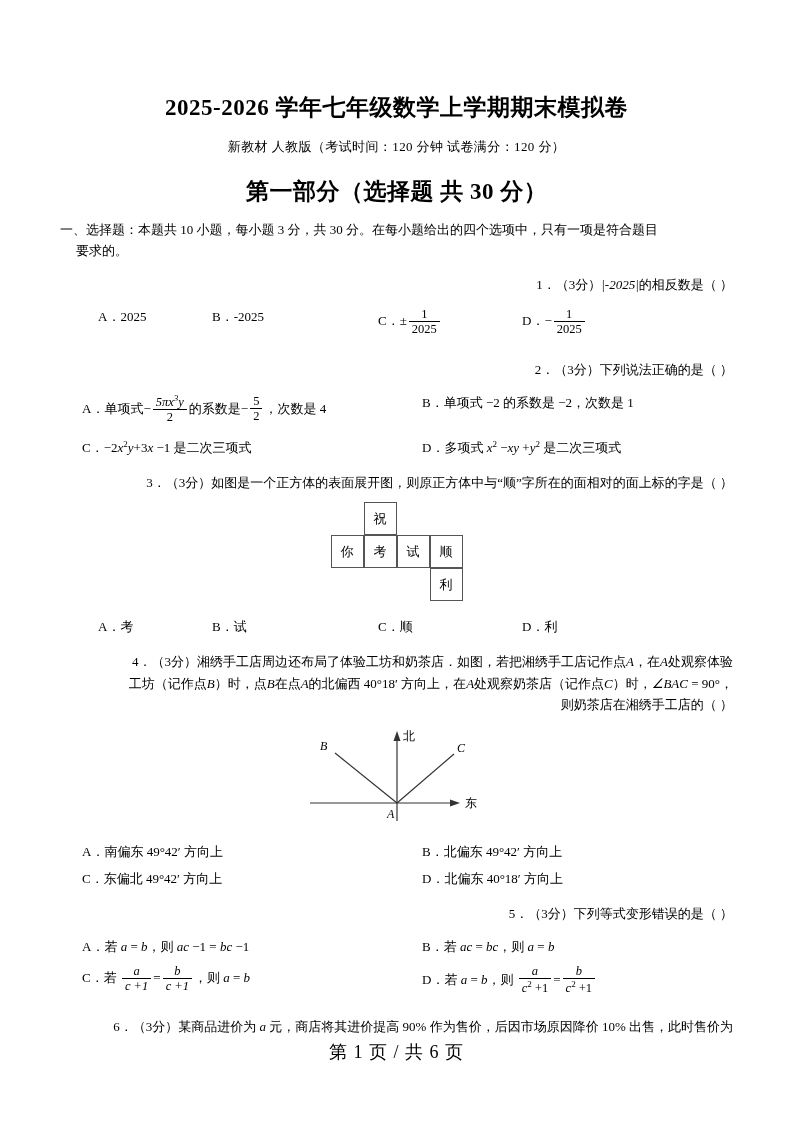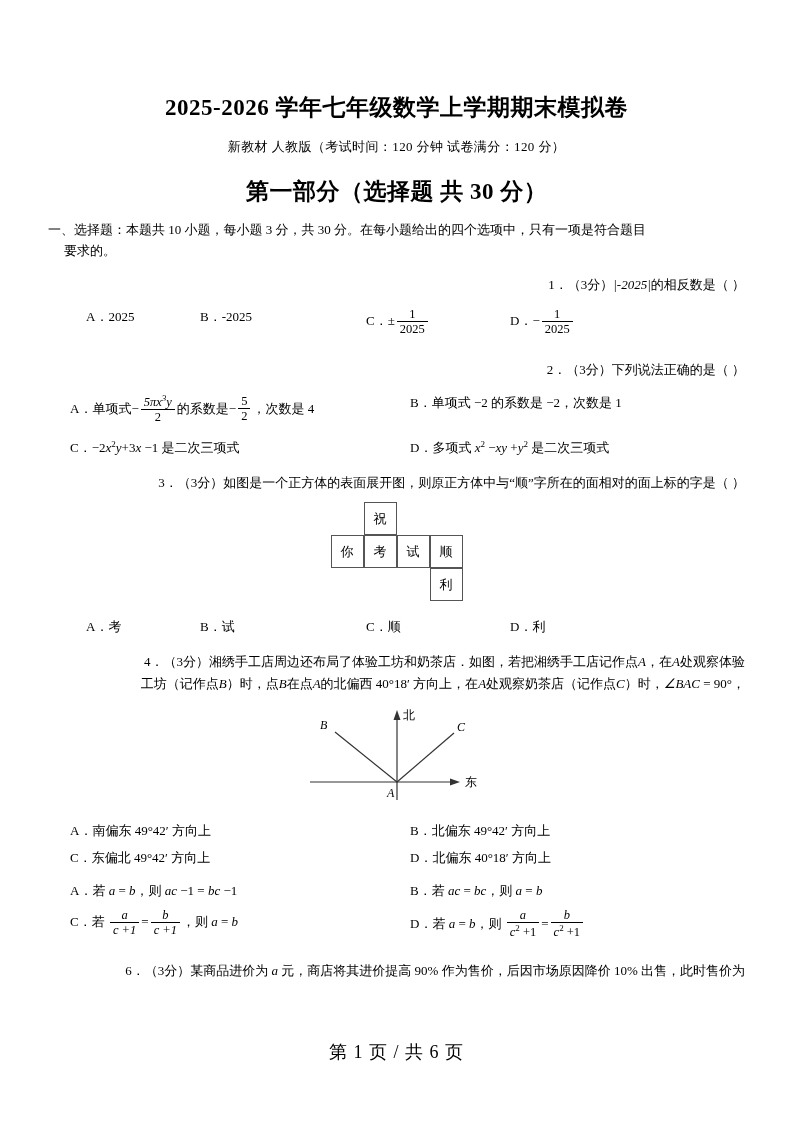--- a/index.html
+++ b/index.html
@@ -13,21 +13,21 @@
     font-family: "Liberation Serif", "DejaVu Serif", serif;
     color: #000000;
     position: relative;
     overflow: hidden;
   }
   .page {
     position: relative;
     width: 793px;
     height: 1100px;
     box-sizing: border-box;
-    padding: 0 48px;
+    padding: 0 60px;
   }
 
   
   .doc-title {
     text-align: center;
     font-size: 23px;
     font-weight: bold;
     letter-spacing: 0.5px;
     margin: 0;
     padding-top: 94px;
@@ -246,20 +246,21 @@
       <span class="opt o1"><span>A．</span><span>考</span></span>
       <span class="opt o2"><span>B．</span><span>试</span></span>
       <span class="opt o3"><span>C．</span><span>顺</span></span>
       <span class="opt o4"><span>D．</span><span>利</span></span>
     </div>
   </div>
 
   <div class="q">
     <span class="q-line"><span>4．（3分）湘绣手工店周边还布局了体验工坊和奶茶店．如图，若把湘绣手工店记作点</span><span class="mi">A</span><span>，在</span><span class="mi">A</span><span>处观察体验</span></span>
     <span class="q-line indent"><span>工坊（记作点</span><span class="mi">B</span><span>）时，点</span><span class="mi">B</span><span>在点</span><span class="mi">A</span><span>的北偏西 40°18′ 方向上，在</span><span class="mi">A</span><span>处观察奶茶店（记作点</span><span class="mi">C</span><span>）时，</span><span class="mi">∠BAC</span><span> = 90°，</span></span>
+    <span class="q-line indent">则奶茶店在湘绣手工店的（  ）</span>
   </div>
   <div class="fig-compass">
     <svg width="190" height="105" viewBox="0 0 190 105">
 
       <line x1="95" y1="100" x2="95" y2="18" stroke="#333" stroke-width="1.2"></line>
       <polygon points="95,10 91.5,20 98.5,20" fill="#333"></polygon>
 
       <line x1="8" y1="82" x2="150" y2="82" stroke="#333" stroke-width="1.2"></line>
       <polygon points="158,82 148,78.5 148,85.5" fill="#333"></polygon>
 
@@ -277,20 +278,23 @@
     <div class="opts-row">
       <span class="opt c1"><span>A．</span><span>南偏东 49°42′ 方向上</span></span>
       <span class="opt c2"><span>B．</span><span>北偏东 49°42′ 方向上</span></span>
     </div>
     <div class="opts-row">
       <span class="opt c1"><span>C．</span><span>东偏北 49°42′ 方向上</span></span>
       <span class="opt c2"><span>D．</span><span>北偏东 40°18′ 方向上</span></span>
     </div>
   </div>
 
+  <div class="q">
+    <span class="q-line">5．（3分）下列等式变形错误的是（  ）</span>
+  </div>
   <div class="opts two-col">
     <div class="opts-row">
       <span class="opt c1"><span>A．</span><span>若 </span><span class="mi">a</span><span> = </span><span class="mi">b</span><span>，则 </span><span class="mi">ac</span><span> −1 = </span><span class="mi">bc</span><span> −1</span></span>
       <span class="opt c2"><span>B．</span><span>若 </span><span class="mi">ac</span><span> = </span><span class="mi">bc</span><span>，则 </span><span class="mi">a</span><span> = </span><span class="mi">b</span></span>
     </div>
     <div class="opts-row tall">
       <span class="opt c1"><span>C．</span><span>若 </span><span class="frac"><span class="num mi">a</span><span class="den mi">c +1</span></span><span>=</span><span class="frac"><span class="num mi">b</span><span class="den mi">c +1</span></span><span>，则 </span><span class="mi">a</span><span> = </span><span class="mi">b</span></span>
       <span class="opt c2"><span>D．</span><span>若 </span><span class="mi">a</span><span> = </span><span class="mi">b</span><span>，则 </span><span class="frac"><span class="num mi">a</span><span class="den"><span class="mi">c</span><sup class="exn">2</sup><span> +1</span></span></span><span>=</span><span class="frac"><span class="num mi">b</span><span class="den"><span class="mi">c</span><sup class="exn">2</sup><span> +1</span></span></span></span>
     </div>
   </div>

